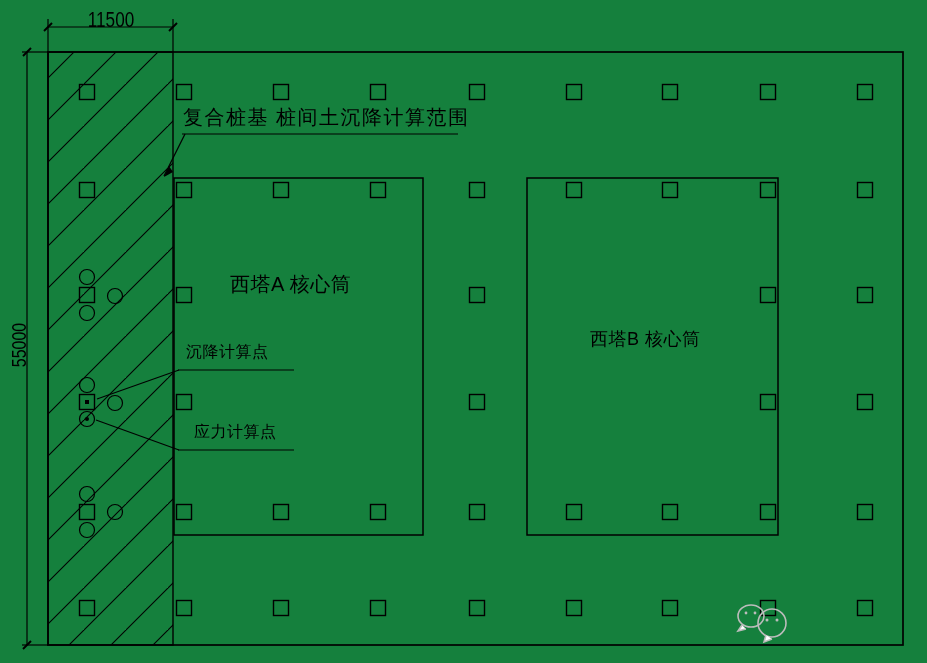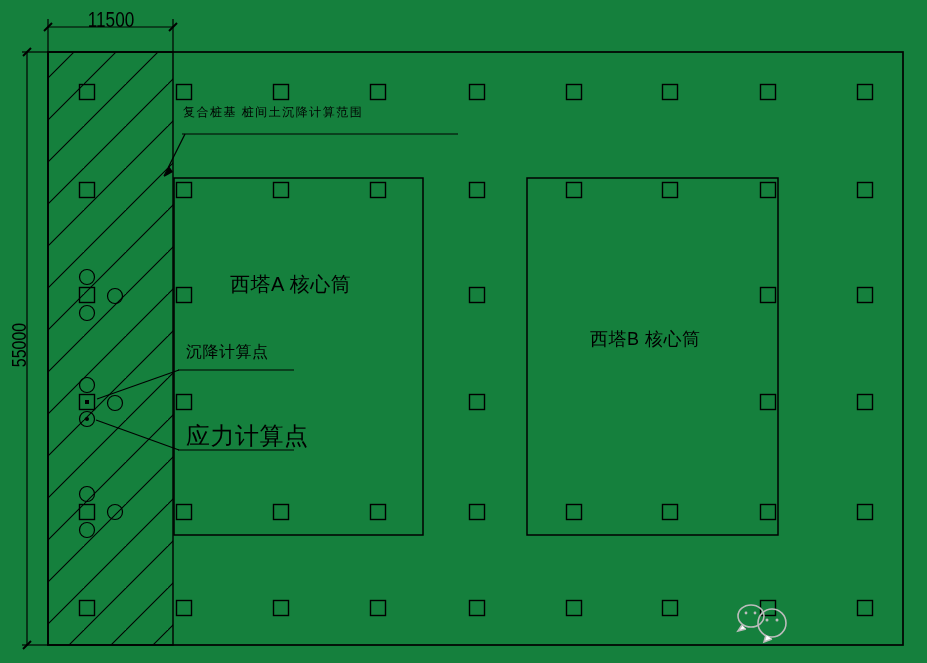--- a/index.html
+++ b/index.html
@@ -2,23 +2,23 @@
 <html><head>
 <meta charset="utf-8">
 <style>
   html,body{margin:0;padding:0;background:#ffffff;}
   .stage{
     position:relative;width:927px;height:663px;background:#15803d;
     font-family:"Liberation Sans", sans-serif;color:#000;overflow:hidden;
   }
   .stage svg{position:absolute;left:0;top:0;}
   .lbl{position:absolute;white-space:nowrap;color:#000;line-height:1.1;}
-  .lbl-range{left:183px;top:106px;font-size:12px;letter-spacing:1.5px;}
+  .lbl-range{left:183px;top:106px;font-size:20px;letter-spacing:1.5px;}
   .lbl-settle{left:186px;top:343px;font-size:16px;letter-spacing:.5px;}
-  .lbl-stress{left:186px;top:423px;font-size:24px;letter-spacing:.5px;}
+  .lbl-stress{left:194px;top:423px;font-size:16px;letter-spacing:.5px;}
   .lbl-tower-a{left:230px;top:273px;font-size:20px;letter-spacing:.5px;}
   .lbl-tower-b{left:590px;top:330px;font-size:18px;letter-spacing:.5px;}
   .dim-top{left:80px;top:8px;width:62px;text-align:center;font-size:22px;
            transform:scaleX(.78);transform-origin:center;}
   .dim-left{left:-14px;top:335px;width:64px;height:20px;text-align:center;font-size:20px;
             transform:rotate(-90deg) scaleX(.8);transform-origin:center;}
   .wm-text{left:791px;top:605px;font-size:24px;letter-spacing:1px;
            color:#e3e3e3;text-shadow:1.5px 1.5px 0 #9f9f9f;}
   #piles rect{fill:none;stroke:#000;stroke-width:1.4;}
   #markers circle.ring{fill:none;stroke:#000;stroke-width:1.2;}

